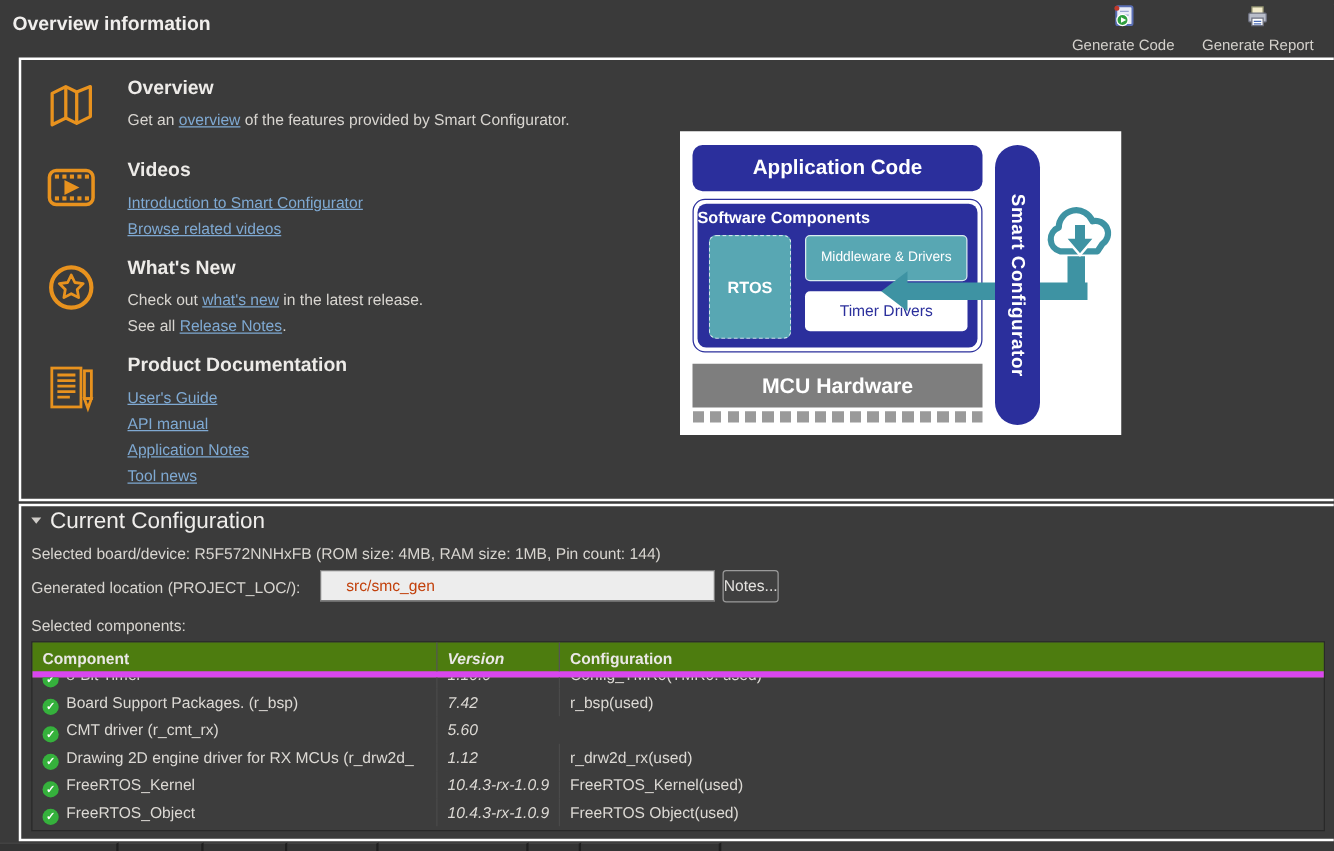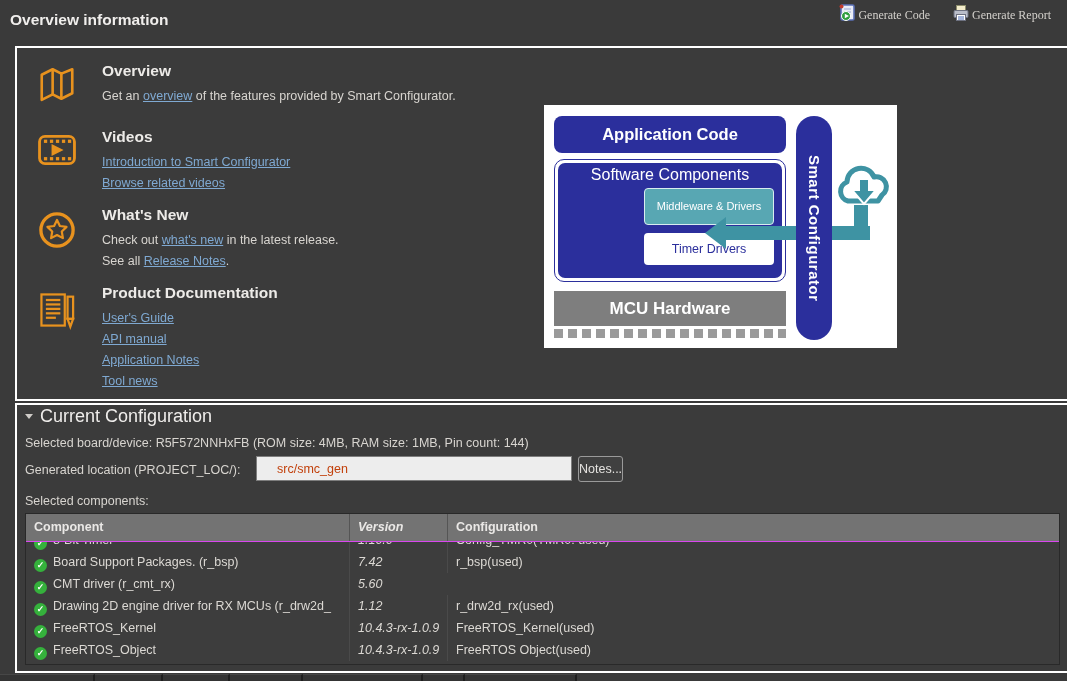--- a/index.html
+++ b/index.html
@@ -8,21 +8,21 @@
 
   
   .top-edge-line { position:absolute; top:3px; left:0; width:730px; height:1px; background:#515151; }
   .top-edge-line-r { position:absolute; top:3px; left:1050px; width:17px; height:1px; background:#515151; }
   .top-edge-div { position:absolute; top:0; width:2px; height:4px; background:#2c2c2c; }
 
   
   .toolbar { position:absolute; top:0; left:0; width:1067px; height:46px; background:#3a3a3a; }
   .window-title { position:absolute; left:10px; top:11px; font-size:15.5px; font-weight:bold; color:#f0eeec; }
   .tb-actions { position:absolute; right:12px; top:2px; display:flex; gap:14px; }
-  .tb-btn { display:flex; flex-direction:row; align-items:center; gap:2px; padding:2px 4px; cursor:pointer;font-family:Liberation Serif, serif; }
+  .tb-btn { display:flex; flex-direction:column; align-items:center; gap:2px; padding:2px 4px; cursor:pointer; }
   .tb-btn-label { font-size:12px; color:#d4d1cc; }
 
   
   .panel { position:absolute; left:4px; width:1059px; background:#3b3b3b; border:2px solid #ffffff;margin-left:11px; }
   .panel-top { top:46px; height:355px; }
   .panel-bottom { top:403px; height:270px; }
 
   
   .sec-icon { position:absolute; left:20px; }
   .sec-text { position:absolute; left:85px; }
@@ -31,21 +31,21 @@
   a.lnk { color:#7fa9d2; text-decoration:underline; cursor:pointer; font-size:12.5px; line-height:21px; }
   .lnk-block a { display:block; }
 
   
   .diagram-card { position:absolute; left:527px; top:57px; width:353px; height:243px; background:#ffffff;padding-left:28px; }
   .dg-appcode { position:absolute; left:10px; top:11px; width:232px; height:37px; background:#2b2f9c; border-radius:8px;
                 color:#fff; font-size:16.5px; font-weight:bold; display:flex; align-items:center; justify-content:center; }
   .dg-sw-outer { position:absolute; left:10px; top:54px; width:232px; height:123px; background:#fff;
                  border:1.5px solid #2b2f9c; border-radius:10px; padding:3px; }
   .dg-sw-inner { position:relative; width:100%; height:100%; background:#2b2f9c; border-radius:7px; }
-  .dg-sw-title { position:absolute; top:3px; left:0; right:0; text-align:center; color:#fff; font-size:16px; font-weight:normal; }
+  .dg-sw-title { position:absolute; top:3px; left:0; right:0; text-align:left; color:#fff; font-size:13px; font-weight:bold; }
   .dg-rtos { position:absolute; left:9px; top:25px; width:66px; height:83px; background:#58a7b3; border:1px dashed #cfe6ea;
              border-radius:6px; color:#fff; font-size:13px; font-weight:bold; display:flex; align-items:center; justify-content:center; }
   .dg-mw { position:absolute; left:86px; top:25px; width:130px; height:37px; background:#58a7b3; border:1px solid #d8ecef;
            border-radius:4px; color:#fff; font-size:11px; line-height:13px; display:flex; align-items:center; justify-content:center; text-align:center; }
   .dg-dd { position:absolute; left:86px; top:70px; width:130px; height:32px; background:#fff; border-radius:4px;
            color:#2b2f9c; font-size:12.5px; display:flex; align-items:center; justify-content:center; }
   .dg-mcu { position:absolute; left:10px; top:186px; width:232px; height:35px; background:#7e7e7e; color:#fff;
             font-size:17px; font-weight:bold; display:flex; align-items:center; justify-content:center; }
   .dg-hatch { position:absolute; left:10px; top:224px; width:232px; height:9px;
               background:repeating-linear-gradient(90deg,#9a9a9a 0 9px,#ffffff 9px 14px); }
@@ -64,21 +64,21 @@
   .cc-caret { width:0; height:0; border-left:4px solid transparent; border-right:4px solid transparent; border-top:5px solid #cfccc8; }
   .cc-board { position:absolute; top:31px; left:8px; font-size:12.5px; color:#d8d5d0; }
   .cc-genlabel { position:absolute; top:58px; left:8px; font-size:12.5px; color:#d8d5d0; }
   .cc-input { position:absolute; top:51px; left:239px; width:316px; height:25px; background:#ededed; border:1px solid #7d7d7d;
               color:#c2410c; font-size:12.5px; padding:0 20px; font-family:"Liberation Sans",sans-serif; }
   .cc-edit { position:absolute; top:51px; left:561px; width:45px; height:26px; background:#404040; border:1px solid #9a9a9a;
              border-radius:3px; color:#e4e2df; font-size:12.5px; cursor:pointer; font-family:"Liberation Sans",sans-serif; }
   .cc-sel { position:absolute; top:89px; left:8px; font-size:12.5px; color:#d8d5d0; }
 
   .cmp-table { position:absolute; top:108px; left:8px; width:1035px; height:152px; border:1px solid #292929; background:#3d3d3d; }
-  .cmp-head { display:flex; height:28px; background:#737373; border-bottom:1px solid #d946ef; }
+  .cmp-head { display:flex; height:28px; background:#4d7c0f; border-bottom:5px solid #d946ef; }
   .cmp-head .cell { font-size:12.5px; font-weight:bold; color:#eae8e6; line-height:27px; }
   .cell { padding-left:8px; white-space:nowrap; overflow:hidden; }
   .c1 { width:323px; } .c2 { width:98px; border-left:1px solid #555;font-style:italic; } .c3 { flex:1; border-left:1px solid #555; }
   .cmp-body { height:123px; overflow:hidden; }
   .cmp-row { display:flex; height:22px; }
   .cmp-row .cell { font-size:12.5px; color:#dcd9d4; line-height:22px; }
   .cmp-row .c2, .cmp-row .c3 { border-left:1px solid #4a4a4a; }
   .cmp-row-clipped { margin-top:-13px; }
   .chk { display:inline-block; width:13px; height:13px; border-radius:50%; background:#35b13c; color:#fff; font-size:9px;
          line-height:13px; text-align:center; vertical-align:-2px; margin-right:6px; font-weight:bold; }
@@ -196,20 +196,21 @@
     <a class="lnk">Application Notes</a>
     <a class="lnk">Tool news</a>
   </div>
 
   <div class="diagram-card">
     <div class="dg-appcode">Application Code</div>
 
     <div class="dg-sw-outer">
       <div class="dg-sw-inner">
         <div class="dg-sw-title">Software Components</div>
+        <div class="dg-rtos">RTOS</div>
         <div class="dg-mw">Middleware &amp; Drivers</div>
         <div class="dg-dd">Timer Drivers</div>
       </div>
     </div>
 
     <div class="dg-mcu">MCU Hardware</div>
     <div class="dg-hatch"></div>
 
     <div class="dg-arrow-v"></div>
     <div class="dg-arrow-h"></div>

